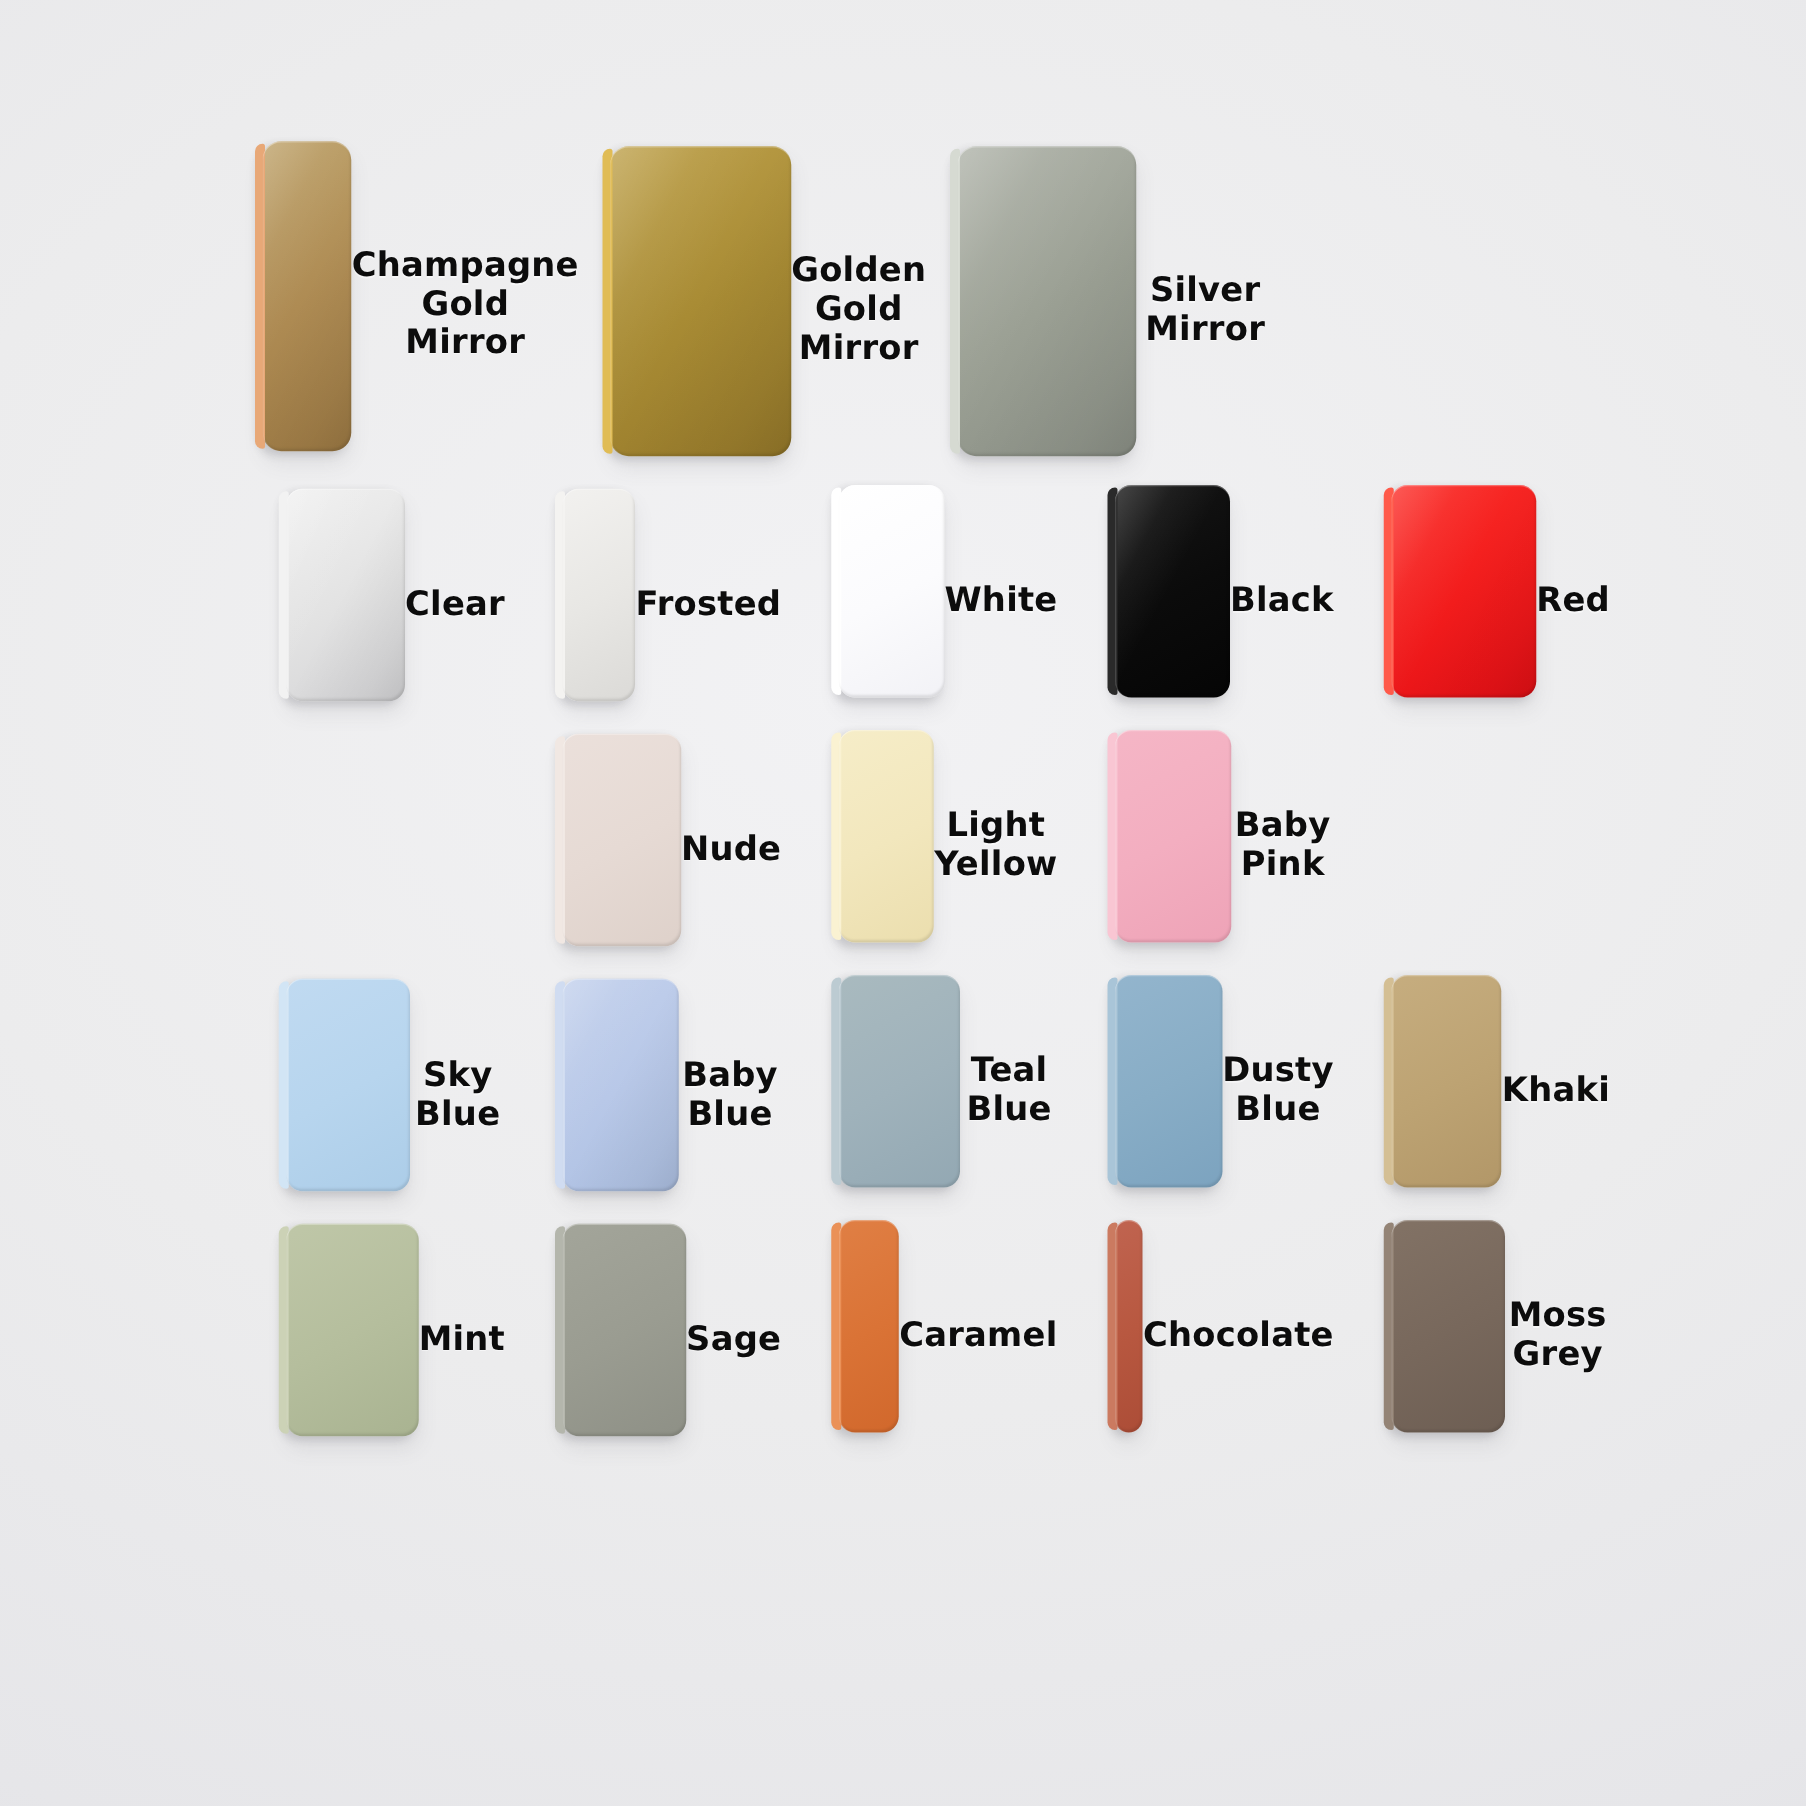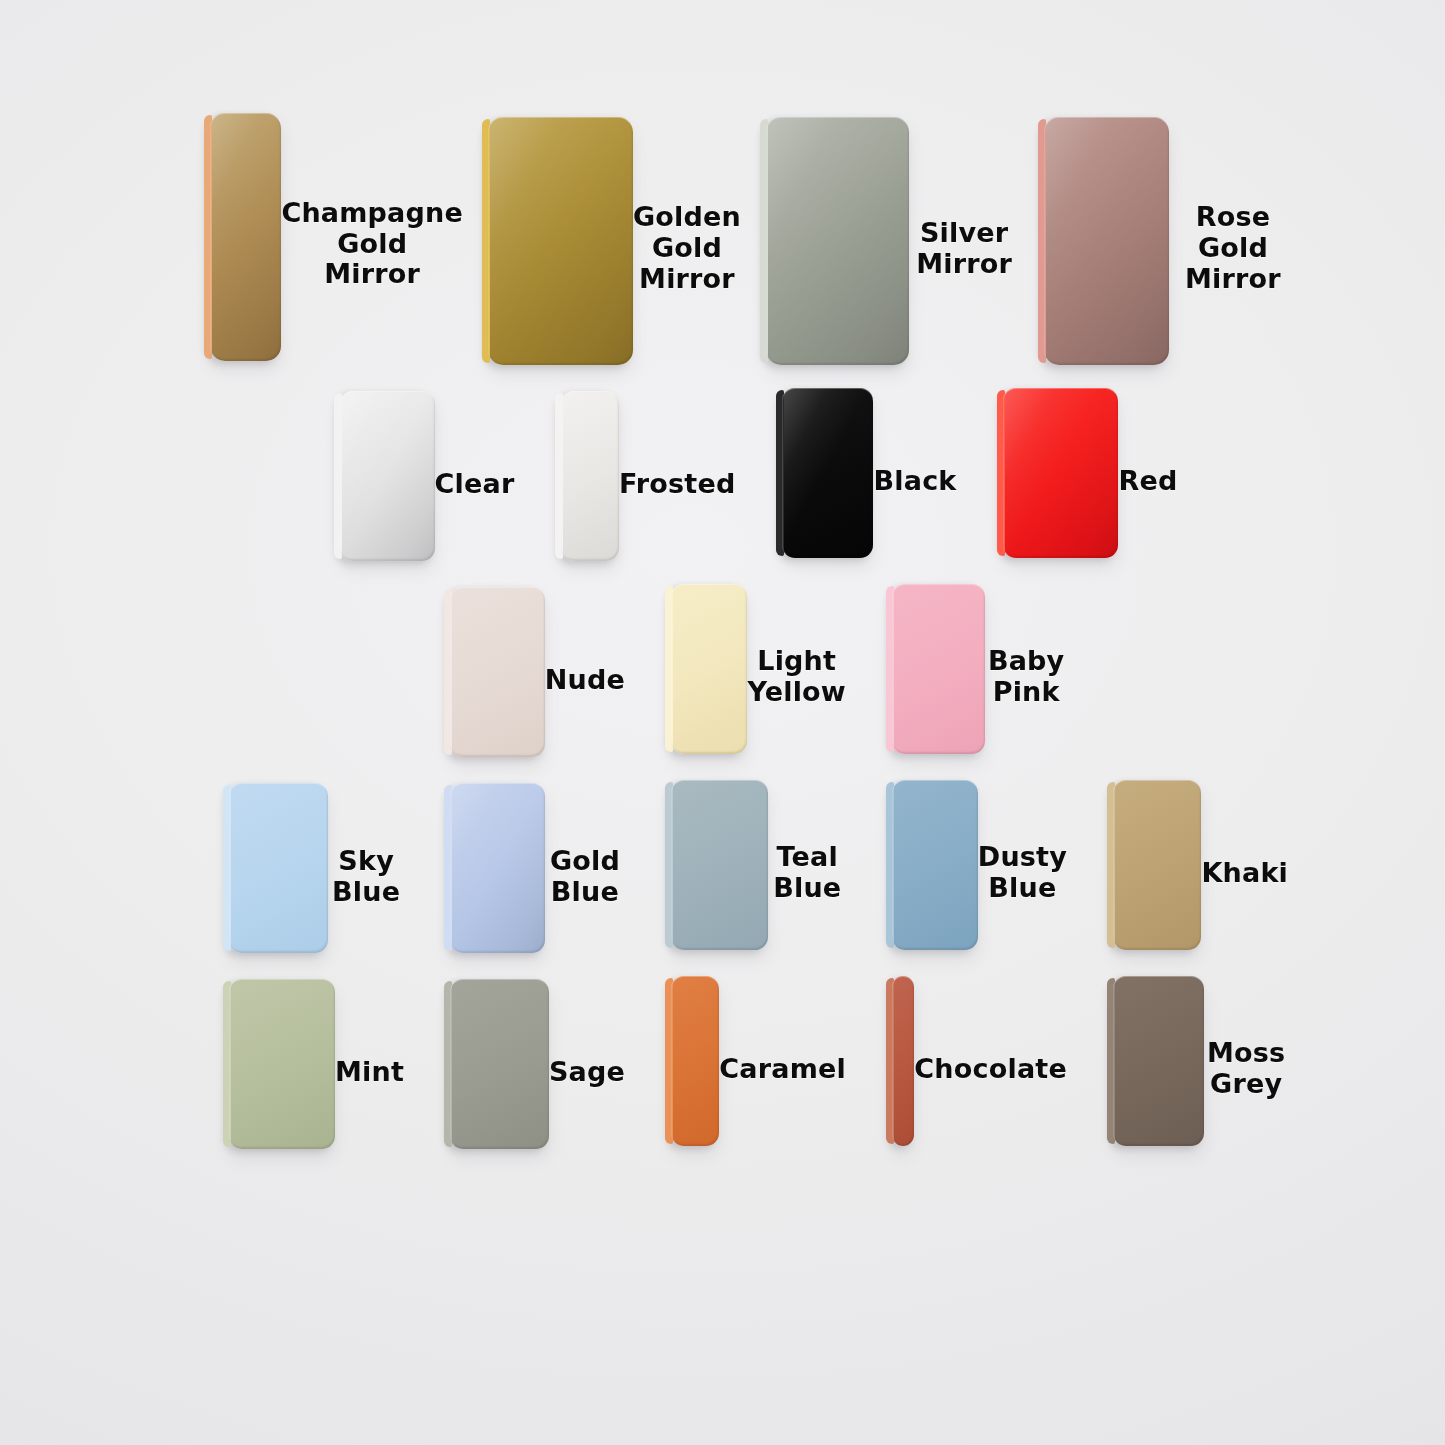--- a/index.html
+++ b/index.html
@@ -120,42 +120,42 @@
 Mirror</div>
     </div>
 
     <div class="cell cell-mirror nudge-dn">
       <div class="chip chip-mirror gloss" style="background: linear-gradient(152deg, rgb(174, 178, 168) 0%, rgb(155, 160, 148) 52%, rgb(140, 145, 135) 100%);">
         <span class="edge" style="background: rgb(214, 218, 210);"></span>
       </div>
       <div class="label label-mirror" style="color: rgb(12, 12, 12);">Silver Mirror</div>
     </div>
 
-    <div class="cell cell-mirror nudge-dn">
-      <div class="chip chip-mirror gloss" style="background: linear-gradient(152deg, rgb(185, 145, 138) 0%, rgb(168, 129, 122) 52%, rgb(151, 114, 108) 100%);">
-        <span class="edge" style="background: rgb(224, 154, 144);"></span>
-      </div>
-      <div class="label label-mirror" style="color: rgb(12, 12, 12);">Rose Gold Mirror</div>
-    </div>
   </div>
 
   <div class="row row-std r2">
     <div class="cell cell-std">
       <div class="chip chip-std gloss" style="background: linear-gradient(152deg, rgb(240, 240, 240) 0%, rgb(227, 227, 227) 52%, rgb(212, 212, 214) 100%);">
         <span class="edge" style="background: rgb(242, 242, 242);"></span>
       </div>
       <div class="label label-std" style="color: rgb(12, 12, 12);">Clear</div>
     </div>
     <div class="cell cell-std">
       <div class="chip chip-std" style="background: linear-gradient(152deg, rgb(242, 241, 239) 0%, rgb(232, 231, 228) 52%, rgb(219, 218, 215) 100%);">
         <span class="edge" style="background: rgb(244, 243, 241);"></span>
       </div>
       <div class="label label-std" style="color: rgb(12, 12, 12);">Frosted</div>
     </div>
     <div class="cell cell-std nudge-up">
+      <div class="chip chip-std" style="background: linear-gradient(152deg, rgb(255, 255, 255) 0%, rgb(251, 251, 253) 52%, rgb(242, 242, 246) 100%);">
+        <span class="edge" style="background: rgb(255, 255, 255);"></span>
+      </div>
+      <div class="label label-std" style="color: rgb(12, 12, 12);">White</div>
+    </div>
+    <div class="cell cell-std nudge-up">
       <div class="chip chip-std gloss" style="background: linear-gradient(152deg, rgb(21, 21, 21) 0%, rgb(11, 11, 11) 52%, rgb(5, 5, 5) 100%);">
         <span class="edge" style="background: rgb(42, 42, 42);"></span>
       </div>
       <div class="label label-std" style="color: rgb(12, 12, 12);">Black</div>
     </div>
     <div class="cell cell-std nudge-up">
       <div class="chip chip-std gloss" style="background: linear-gradient(152deg, rgb(251, 45, 40) 0%, rgb(242, 28, 28) 52%, rgb(227, 15, 21) 100%);">
         <span class="edge" style="background: rgb(255, 90, 74);"></span>
       </div>
       <div class="label label-std" style="color: rgb(12, 12, 12);">Red</div>
@@ -187,21 +187,21 @@
     <div class="cell cell-std">
       <div class="chip chip-std" style="background: linear-gradient(152deg, rgb(192, 218, 241) 0%, rgb(183, 213, 238) 52%, rgb(172, 205, 232) 100%);">
         <span class="edge" style="background: rgb(210, 229, 245);"></span>
       </div>
       <div class="label label-std" style="color: rgb(12, 12, 12);">Sky Blue</div>
     </div>
     <div class="cell cell-std">
       <div class="chip chip-std gloss" style="background: linear-gradient(152deg, rgb(194, 208, 236) 0%, rgb(184, 200, 232) 52%, rgb(173, 192, 226) 100%);">
         <span class="edge" style="background: rgb(208, 220, 241);"></span>
       </div>
-      <div class="label label-std" style="color: rgb(12, 12, 12);">Gold Blue</div>
+      <div class="label label-std" style="color: rgb(12, 12, 12);">Baby Blue</div>
     </div>
     <div class="cell cell-std nudge-up">
       <div class="chip chip-std" style="background: linear-gradient(152deg, rgb(169, 186, 191) 0%, rgb(159, 178, 187) 52%, rgb(147, 168, 179) 100%);">
         <span class="edge" style="background: rgb(188, 203, 210);"></span>
       </div>
       <div class="label label-std" style="color: rgb(12, 12, 12);">Teal Blue</div>
     </div>
     <div class="cell cell-std nudge-up">
       <div class="chip chip-std" style="background: linear-gradient(152deg, rgb(147, 181, 205) 0%, rgb(136, 173, 198) 52%, rgb(124, 163, 191) 100%);">
         <span class="edge" style="background: rgb(169, 197, 216);"></span>

